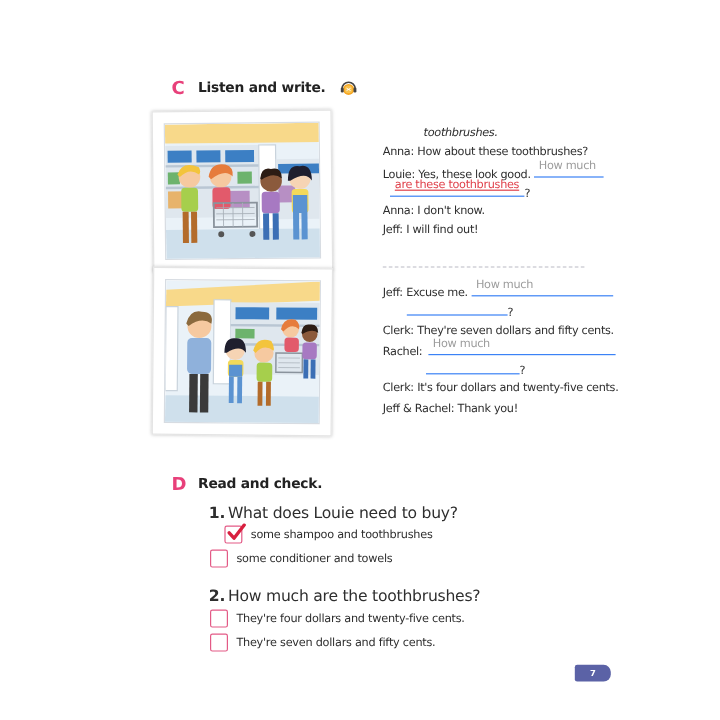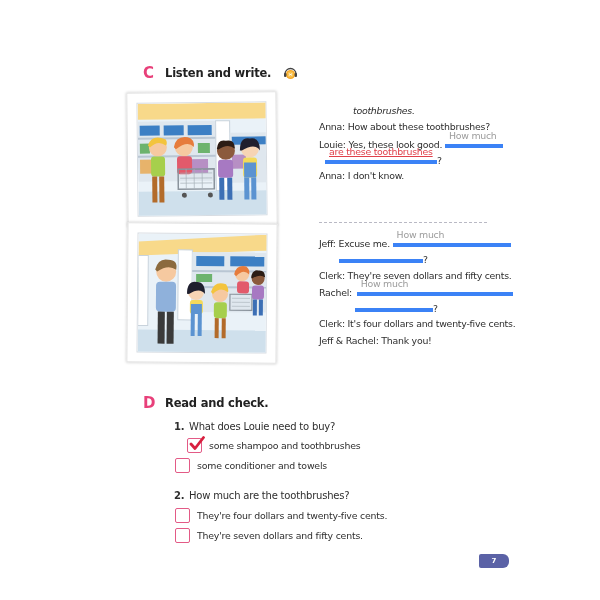--- a/index.html
+++ b/index.html
@@ -12,28 +12,28 @@
     .audio-icon { width: 15px; height: 15px; margin-left: 12px; position: relative; }
 
     
     .picture { position: absolute; background: #fff; box-shadow: 0 0 3px rgba(0,0,0,0.25); border: 1px solid #e4e4e4; }
     .scene { position: absolute; left: 9px; right: 9px; top: 9px; bottom: 9px; overflow: hidden; border: 1px solid #d7dce2; }
 
     
     .dialogue { position: absolute; left: 319px; font-size: 9.4px; line-height: 16px; color: #2e2e2e; letter-spacing: -0.25px; }
     .line { white-space: nowrap; position: relative; height: 16.3px; }
     .speaker { color: #2e2e2e; }
-    .blank { display: inline-block; border-bottom: 4px solid #3b82f6; vertical-align: baseline; height: 12px; position: relative; }
+    .blank { display: inline-block; border-bottom: 1px solid #3b82f6; vertical-align: baseline; height: 12px; position: relative; }
     .blank .fill { position: absolute; left: 4px; bottom: 0px; font-size: 9.4px; white-space: nowrap; }
     .fill.grey { color: #9c9c9c; }
     .fill.red { color: #e0414b; text-decoration: underline; text-decoration-color: #e0414b; }
     .divider { position: absolute; left: 319px; top: 222px; width: 168px; border-top: 1px dashed #b9b9c4; }
 
     
-    .q { position: absolute; font-size: 10px; color: #2e2e2e; letter-spacing: -0.2px; }
+    .q { position: absolute; font-size: 13px; color: #2e2e2e; letter-spacing: -0.2px; text-align: right; }
     .q-num { font-weight: bold; display: inline-block; width: 12px; }
     .opt { position: absolute; display: flex; align-items: center; font-size: 9.4px; color: #2e2e2e; letter-spacing: -0.2px; }
     .checkbox { width: 15px; height: 15px; border: 1.3px solid #e35a86; border-radius: 2px; margin-right: 7px; position: relative; background: #fff; }
     .checkmark { position: absolute; left: 1px; top: -3px; width: 16px; height: 16px; }
 
     .page-num { position: absolute; left: 479px; top: 554px; width: 30px; height: 14px; background: #5b62a6; border-radius: 2px 6px 6px 2px; color: #fff; font-size: 7px; font-weight: bold; text-align: center; line-height: 14px; }
   </style>
 </head>
 <body>
 
@@ -170,20 +170,24 @@
   </div>
   <div class="line" style="padding-left:6px;">
     <span class="blank" style="width:112px;">
       <span class="fill red">are these toothbrushes</span>
     </span><span>?</span>
   </div>
   <div class="line">
     <span class="speaker">Anna:</span>
     <span>I don't know.</span>
   </div>
+  <div class="line">
+    <span class="speaker">Jeff:</span>
+    <span>I will find out!</span>
+  </div>
 </div>
 
 <div class="divider"></div>
 
 <div class="dialogue" style="top:235px;">
   <div class="line">
     <span class="speaker">Jeff:</span>
     <span>Excuse me.</span>
     <span class="blank" style="width:118px;">
       <span class="fill grey">How much</span>

